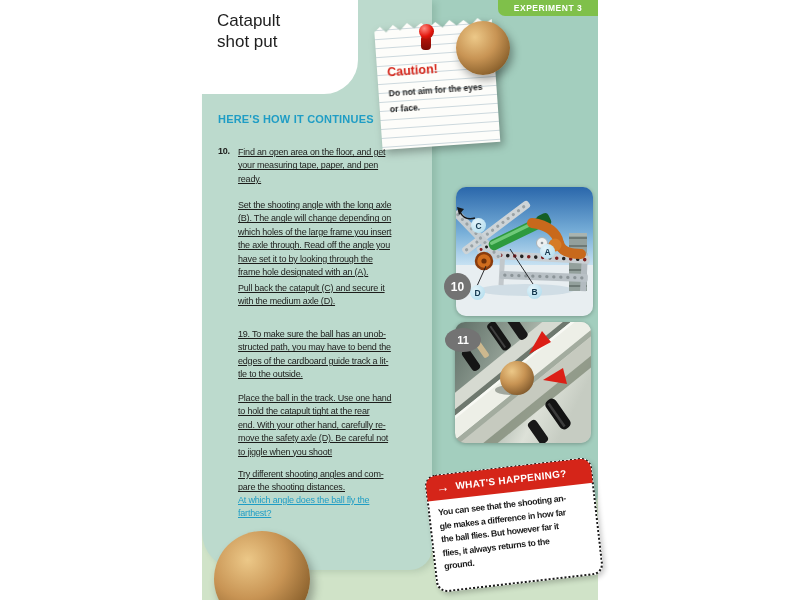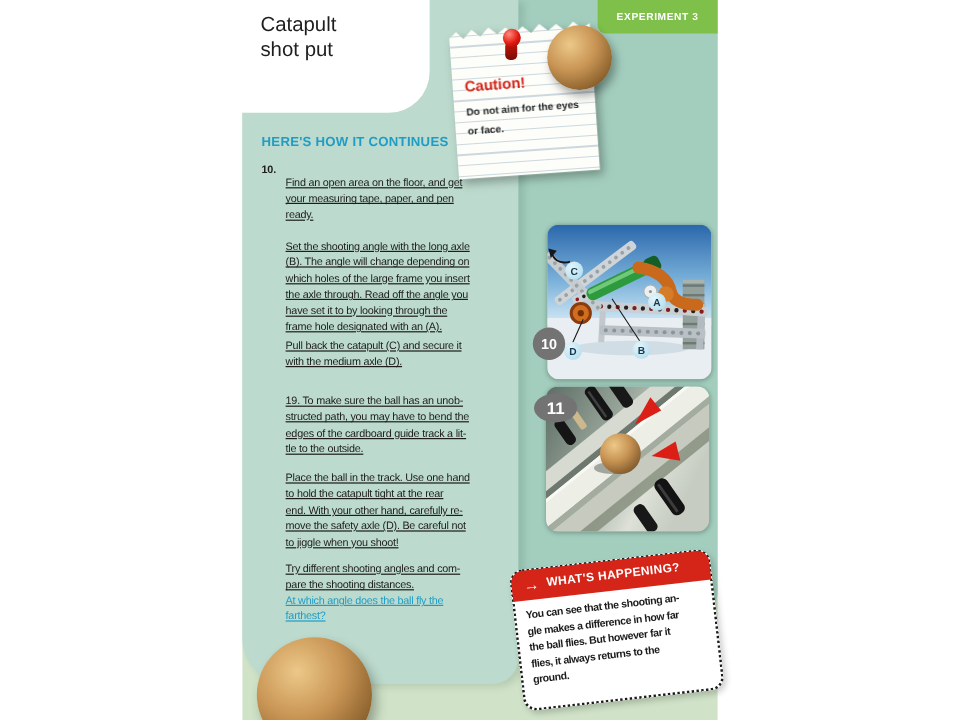--- a/index.html
+++ b/index.html
@@ -11,29 +11,29 @@
   .page-base{left:202px;top:0;width:396px;height:600px;background:var(--page-green,#d0e3c8);}
   .band-right{left:427px;top:0;width:171px;height:508px;background:var(--band-mint,#a3cebe);
               border-radius:0 0 14px 22px;}
   .panel-text{left:202px;top:0;width:230px;height:570px;background:var(--panel-mint,#bcdacd);
               border-radius:0 0 22px 38px;box-shadow:4px 2px 6px rgba(50,85,70,.16);}
 
   
   .title-box{left:186px;top:-6px;width:172px;height:100px;background:#fff;border-radius:0 0 34px 0;}
   .title{left:217px;top:10px;font-size:17px;font-weight:normal;line-height:21px;color:#1e1e1e;
          white-space:pre-line;}
-  .exp-badge{left:498px;top:0;width:100px;height:28px;background:var(--badge-green,#7fc04a);
+  .exp-badge{left:498px;top:0;width:100px;height:16px;background:var(--badge-green,#7fc04a);
              border-radius:0 0 0 7px;color:#fff;font-size:8.5px;font-weight:bold;letter-spacing:.5px;
              display:flex;align-items:center;justify-content:center;}
 
   .section-heading{left:218px;top:113px;font-size:11px;font-weight:bold;color:var(--accent-blue,#1f9dc5);
                    letter-spacing:.2px;}
 
   
-  .step-num{left:218px;top:136px;font-size:9px;color:#1d1d1b;letter-spacing:-.2px;font-weight:bold;}
+  .step-num{left:218px;top:146px;font-size:9px;color:#1d1d1b;letter-spacing:-.2px;font-weight:bold;}
   .para{left:238px;width:212px;font-size:9px;letter-spacing:-.2px;line-height:13.4px;color:#1d1d1b;
         white-space:pre;text-decoration:underline;}
   .p1{top:146px}.p2{top:199px}.p3{top:282px}.p4{top:328px}.p5{top:392px}.p6{top:468px}
   .pq{top:494px;color:var(--accent-blue,#1f9dc5);}
 
   
   .note{left:378px;top:18px;width:118px;height:128px;transform:rotate(-4deg);
         filter:drop-shadow(3px 4px 4px rgba(0,0,0,.3));}
   .note-paper{position:absolute;inset:0;
       background:repeating-linear-gradient(to bottom,#fdfdfa 0 8px,#ccd8dd 8px 9px);
@@ -57,21 +57,21 @@
 
   
   .photo{border-radius:10px;overflow:hidden;box-shadow:0 1px 4px rgba(0,0,0,.28);}
   .photo-10{left:456px;top:187px;width:137px;height:129px;}
   .photo-11{left:455px;top:322px;width:136px;height:121px;}
   .photo svg{display:block;}
 
   .num-badge{border-radius:50%;background:#737373;color:#fff;font-weight:bold;
              display:flex;align-items:center;justify-content:center;z-index:6;}
   .badge-10{left:444px;top:273px;width:27px;height:27px;font-size:12px;}
-  .badge-11{left:445px;top:328px;width:36px;height:24px;font-size:14px;}
+  .badge-11{left:445px;top:328px;width:36px;height:24px;font-size:11px;}
 
   .plabel{width:15px;height:15px;border-radius:50%;z-index:6;
           background:radial-gradient(circle at 35% 30%,#e4f4fa,#a9d9ec);
           color:#14384f;font-weight:bold;font-size:8.5px;
           display:flex;align-items:center;justify-content:center;}
   .label-c{left:471px;top:218px}.label-a{left:540px;top:244px}
   .label-d{left:470px;top:285px}.label-b{left:527px;top:284px}
 
   
   .wh-box{left:430px;top:466px;width:164px;height:114px;transform:rotate(-6.5deg);

